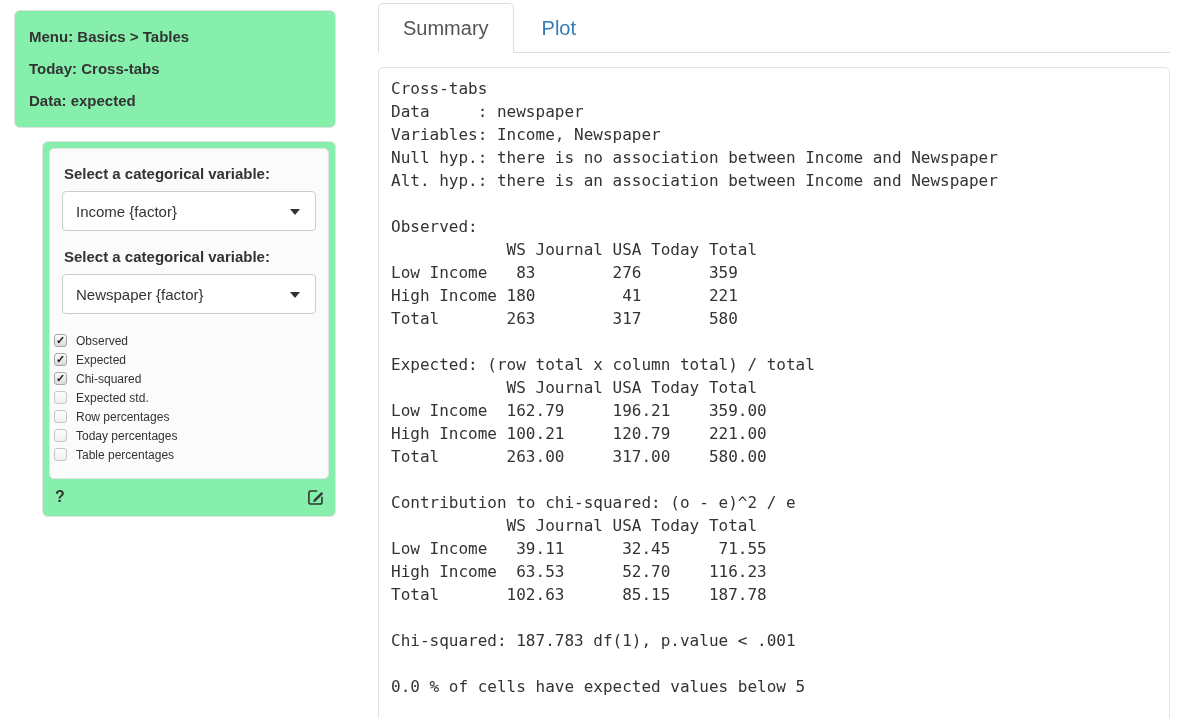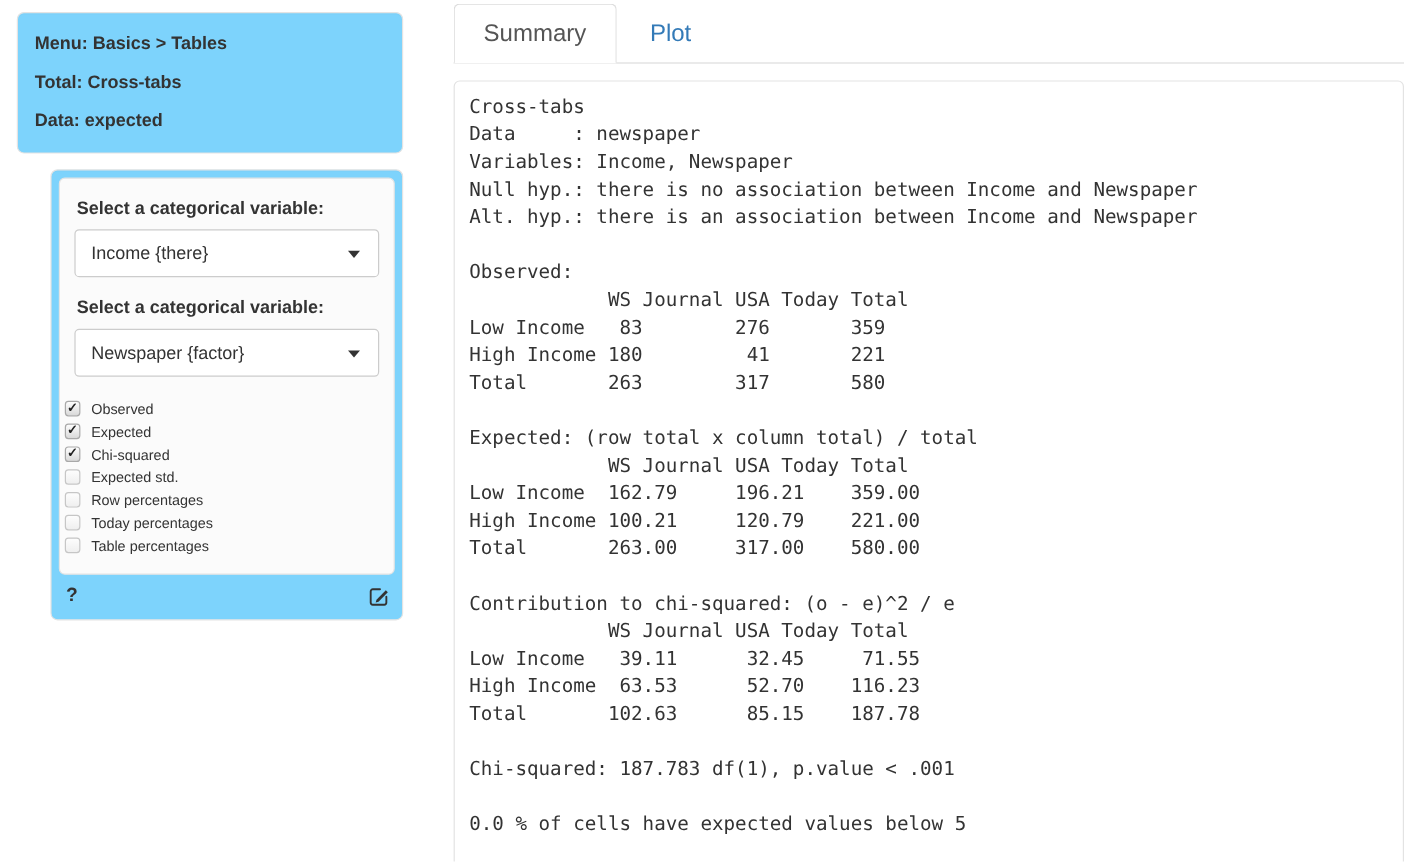--- a/index.html
+++ b/index.html
@@ -7,21 +7,21 @@
   body {
     font-family: "Liberation Sans", sans-serif;
     color: #333;
     padding: 10px 8px 0 14px;
   }
   .layout { display: flex; align-items: flex-start; }
 
   
   .sidebar { width: 322px; flex: 0 0 322px; margin-right: 42px; }
   .well {
-    background: #7dd3fc;
+    background: #86efac;
     border: 1px solid #e3e3e3;
     border-radius: 6px;
     box-shadow: inset 0 1px 1px rgba(0,0,0,.02);
   }
   .panel-info { padding: 16px 14px; margin-bottom: 13px; }
   .panel-info .info-line { font-weight: bold; font-size: 15px; line-height: 20px; color: #333; }
   .panel-info .info-line + .info-line { margin-top: 12px; }
 
   .panel-controls { padding: 6px 6px 8px 6px; margin-left: 28px; }
   .inner-box {
@@ -108,30 +108,30 @@
 </style>
 </head>
 <body>
 
 <div class="layout">
 
   <div class="sidebar">
 
     <div class="well panel-info">
       <div class="info-line">Menu: Basics &gt; Tables</div>
-      <div class="info-line">Total: Cross-tabs</div>
+      <div class="info-line">Today: Cross-tabs</div>
       <div class="info-line">Data: expected</div>
     </div>
 
     <div class="well panel-controls">
       <div class="inner-box">
 
         <div class="field-label">Select a categorical variable:</div>
         <div class="select-box" role="combobox">
-          <span>Income {there}</span>
+          <span>Income {factor}</span>
           <span class="caret-down"></span>
         </div>
 
         <div class="field-label">Select a categorical variable:</div>
         <div class="select-box" role="combobox">
           <span>Newspaper {factor}</span>
           <span class="caret-down"></span>
         </div>
 
         <div class="cb-list">

